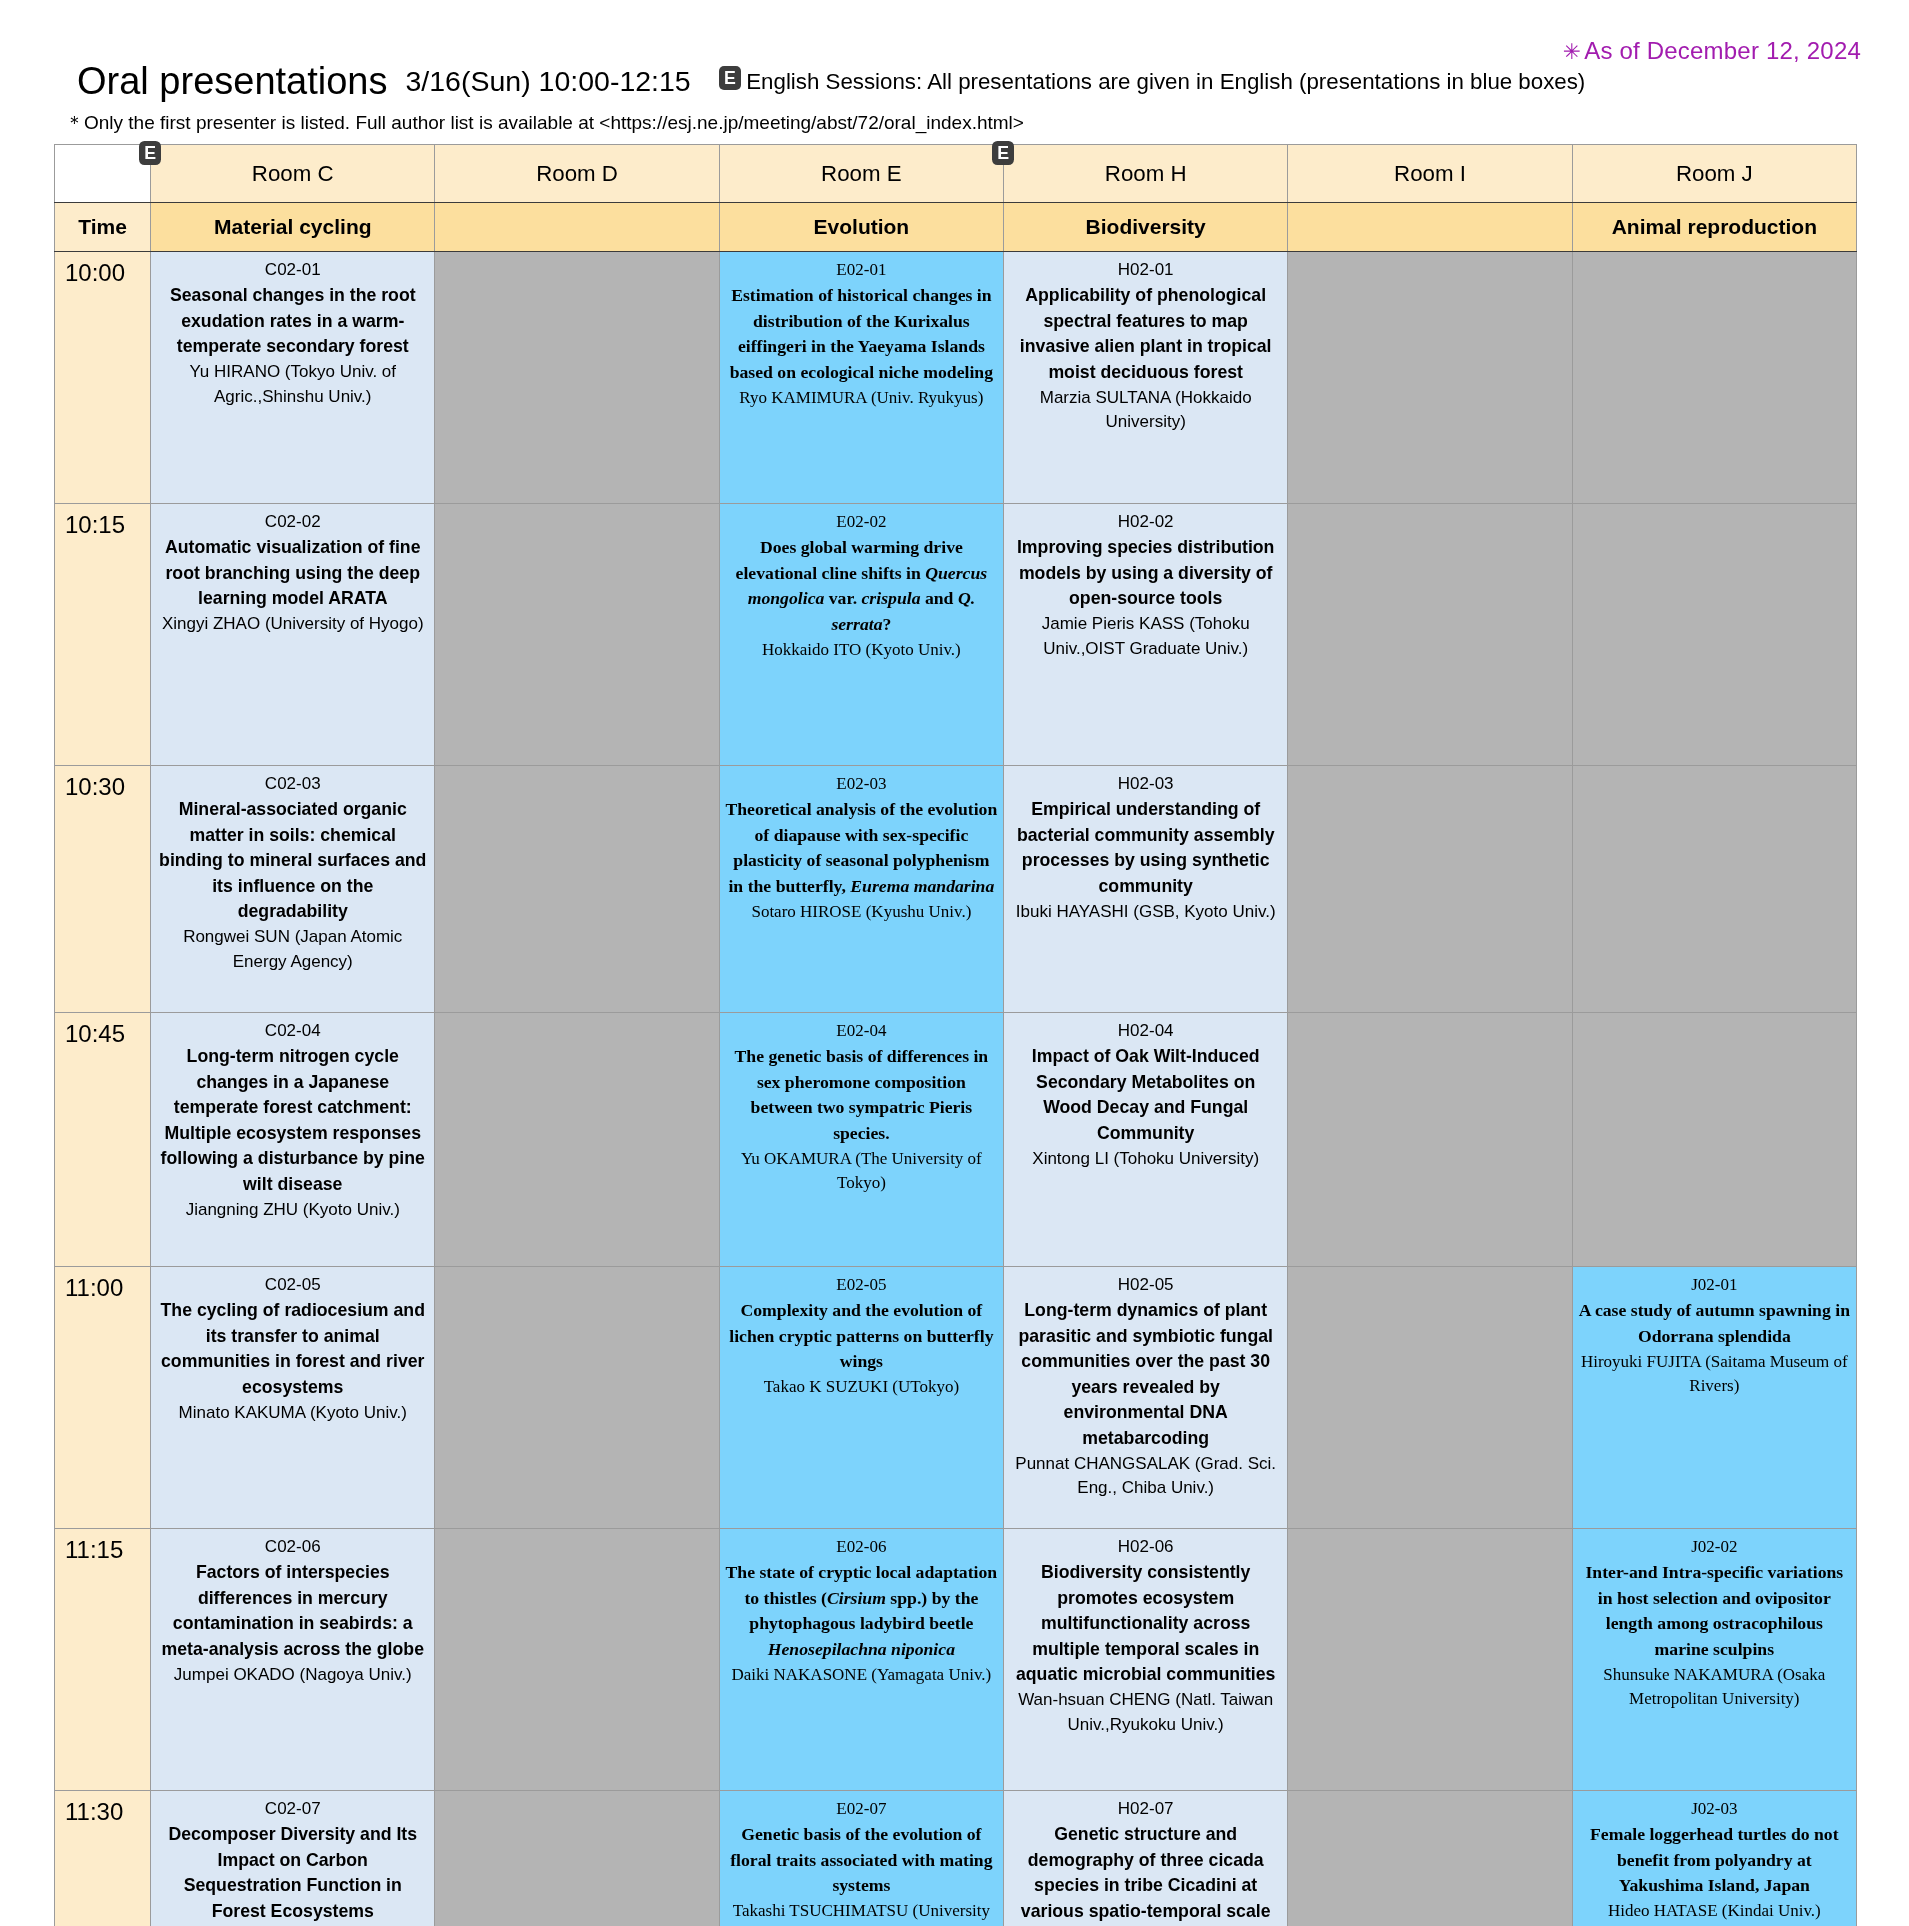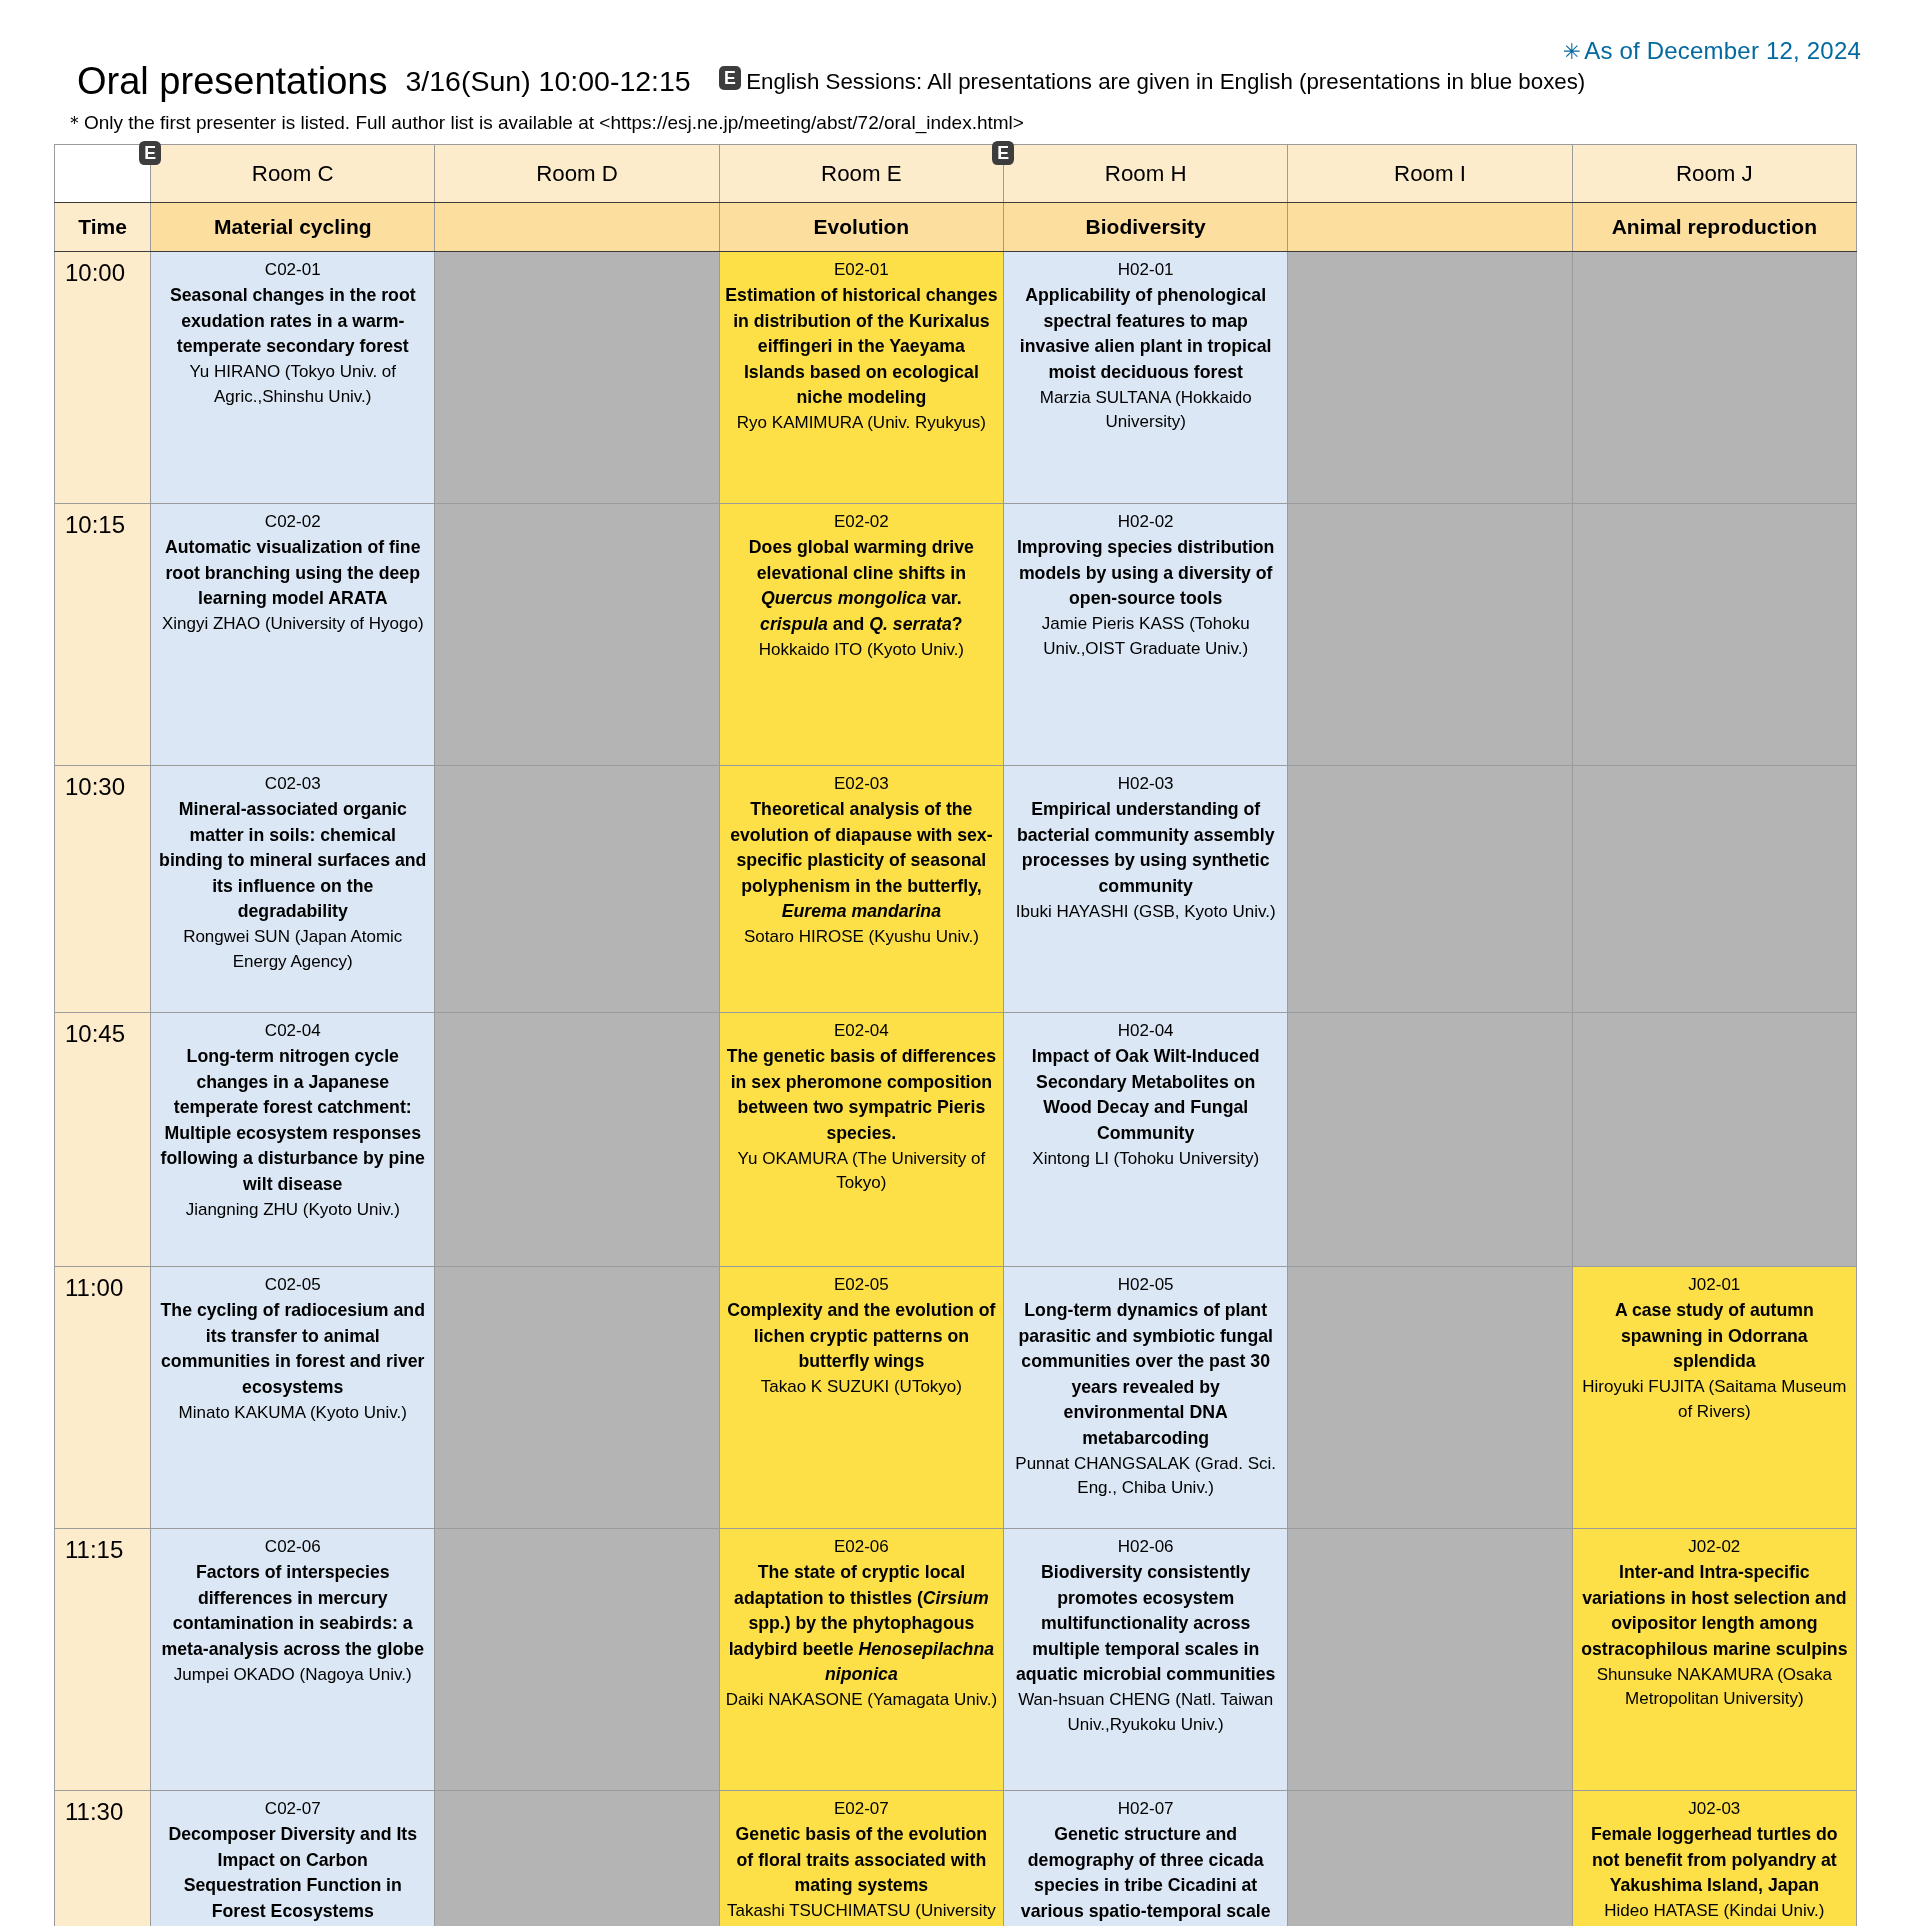--- a/index.html
+++ b/index.html
@@ -8,21 +8,21 @@
     background:#ffffff;
     font-family:"Liberation Sans", sans-serif;
     color:#000;
     -webkit-font-smoothing:antialiased;
   }
   .page { position:relative; width:1910px; height:2703px; box-sizing:border-box; padding:0; }
 
   
   .asof {
     position:absolute; right:49px; top:37px;
-    color:#0369a1; font-size:24px; letter-spacing:0.2px; white-space:nowrap;
+    color:#a21caf; font-size:24px; letter-spacing:0.2px; white-space:nowrap;
   }
   .asof .star { font-size:21.6px; margin-right:3.1px; }
 
   .titlebar {
     position:absolute; left:77px; top:60px;
     display:flex; align-items:center; white-space:nowrap;
   }
   .main-title { font-size:38px; font-weight:400; letter-spacing:0px; }
   .date-time { font-size:28.5px; margin-left:18px; letter-spacing:0px; }
   .ebadge-inline {
@@ -77,21 +77,21 @@
   tr.topics td.timehead { background:#fdeccb; font-size:21px; }
   tr.topics td.empty { background:#fcdf9e; }
 
   
   td.time {
     background:#fdeccb; text-align:left; vertical-align:top;
     font-size:24px; padding:7px 0 0 10px; letter-spacing:0px;
   }
   td.cell { padding:6.2px 5.4px 3.9px 5.4px; }
   td.cell.blue { background:#dbe7f4; }
-  td.cell.white{ background:#fde047; }
+  td.cell.white{ background:#7dd3fc;font-family:Liberation Serif, serif; }
   td.cell.gray { background:#b4b4b4; }
 
   .pid   { font-size:17px; text-align:center; line-height:1.38; margin-bottom:1.5px; color:#000; }
   .ptit  { font-size:17.7px; font-weight:bold; text-align:center; line-height:1.44; }
   .pauth { font-size:17px; text-align:center; line-height:1.44; margin-top:0.8px; }
 </style>
 </head>
 <body>
 
 <div class="page">

